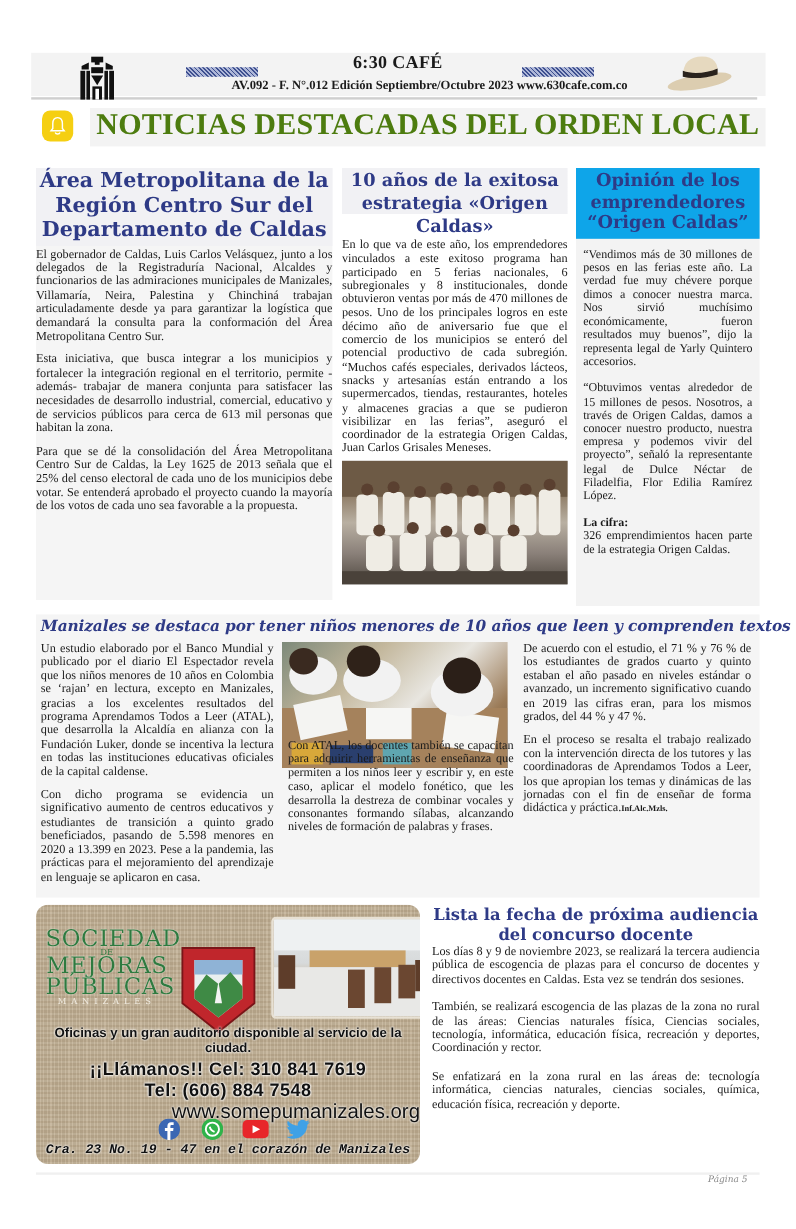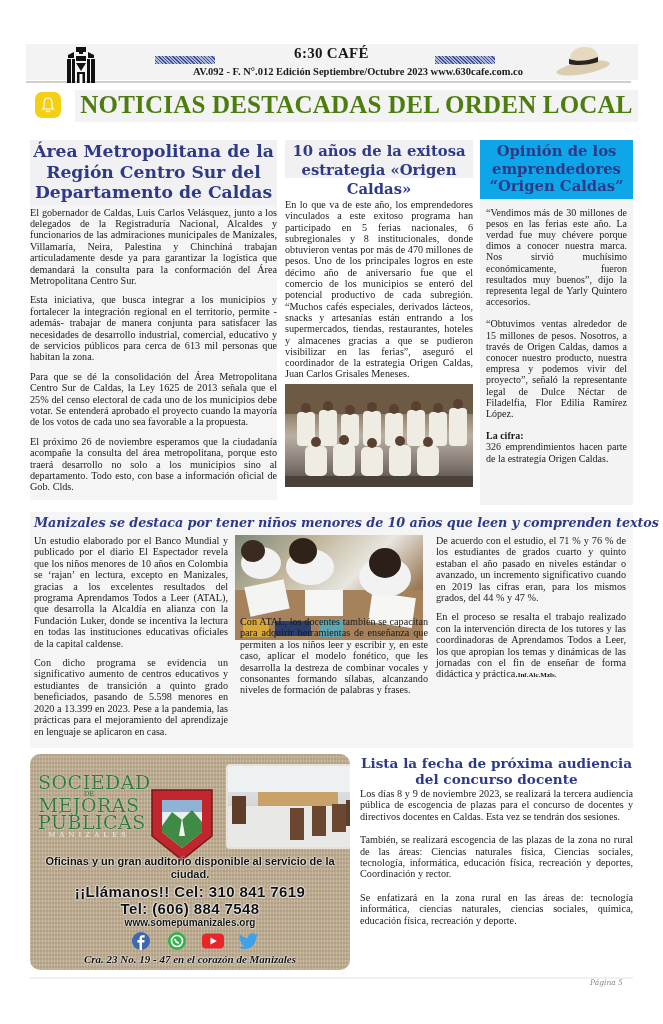--- a/index.html
+++ b/index.html
@@ -63,24 +63,24 @@
   .smp-wordmark .big { font-size: 19px; letter-spacing: 0.5px; display: block; text-shadow: 0 0 1px #fff; }
   .smp-wordmark .de { font-size: 7px; display: block; line-height: 6px; }
   .smp-wordmark .manz { font-size: 7px; letter-spacing: 4px; color: #f0ebe0; display: block; line-height: 9px; }
   .smp-acronym { position: absolute; left: 117px; top: 18px; width: 70px; text-align: center; font-family: Liberation Sans, sans-serif; font-weight: bold; font-size: 13px; color: #111; margin-top: 44px; }
   .smp-shield { position: absolute; left: 120px; top: 34px; width: 64px; height: 74px; }
   .ad-photo { position: absolute; left: 196px; top: 10px; width: 136px; height: 85px; border-radius: 4px; overflow: hidden;
     background: linear-gradient(180deg, #e6e9ea 0%, #d7dadb 45%, #cdbfa8 60%, #a08660 75%, #e2e2df 100%); border: 2px solid #e8e1d4; }
   .ad-offices { position: absolute; left: 6px; width: 308px; top: 101px; text-align: center; font-family: "Liberation Sans", sans-serif; font-weight: bold; font-size: 11px; line-height: 13px; color: #111; text-shadow: 0 0 2px #fff, 0 0 2px #fff; }
   .ad-cel { position: absolute; left: 0; width: 320px; top: 129px; text-align: center; font-family: "Liberation Sans", sans-serif; font-weight: bold; font-size: 15px; color: #111; text-shadow: 0 0 2px #fff, 0 0 2px #fff, 0 0 2px #fff; letter-spacing: 0.4px; }
   .ad-tel { position: absolute; left: 0; width: 320px; top: 146px; text-align: center; font-family: "Liberation Sans", sans-serif; font-weight: bold; font-size: 15px; color: #111; text-shadow: 0 0 2px #fff, 0 0 2px #fff, 0 0 2px #fff; letter-spacing: 0.4px; }
-  .ad-web { position: absolute; left: 0; width: 320px; top: 163px; text-align: center; font-family: "Liberation Sans", sans-serif; font-weight: bold; font-size: 10px; color: #111; text-shadow: 0 0 2px #fff, 0 0 2px #fff; }
+  .ad-web { position: absolute; left: 0; width: 320px; top: 163px; text-align: right; font-family: "Liberation Sans", sans-serif; font-weight: normal; font-size: 17px; color: #111; text-shadow: 0 0 2px #fff, 0 0 2px #fff; }
   .ad-social { position: absolute; left: 90px; top: 176px; width: 150px; height: 22px; display: flex; gap: 14px; align-items: center; justify-content: center; }
   .soc { width: 22px; height: 20px; display: flex; align-items: center; justify-content: center; }
-  .ad-address { position: absolute; left: 0; width: 320px; top: 199px; text-align: center; font-family: Liberation Serif, serif; font-weight: bold; font-style: italic; font-size: 11px; color: #111; text-shadow: 0 0 2px #fff, 0 0 2px #fff; }
+  .ad-address { position: absolute; left: 0; width: 320px; top: 199px; text-align: center; font-family: Liberation Mono, monospace; font-weight: bold; font-style: italic; font-size: 11px; color: #111; text-shadow: 0 0 2px #fff, 0 0 2px #fff; }
 
   
   .art5 { position: absolute; left: 360px; top: 754px; width: 273px; height: 222px; background: #ffffff; }
   .art5 .headline { background: #ffffff; font-size: 13.6px; line-height: 16px; padding-top: 1px; }
   .art5 .body-text { font-size: 10.2px; line-height: 11.4px; padding-top: 1px; }
   .art5 .body-text p + p { margin-top: 12px; }
   .bottom-rule { position: absolute; left: 30px; top: 977px; width: 603px; height: 2px; background: #f0f0f0; }
   .page-num { position: absolute; left: 590px; top: 978px; font-family: "DejaVu Serif", serif; font-style: italic; font-size: 7.5px; color: #888; }
 </style>
 </head>
@@ -122,21 +122,20 @@
 </div>
 <div class="section-banner"></div>
 <div class="section-title">NOTICIAS DESTACADAS DEL ORDEN LOCAL</div>
 
 <article class="art1">
   <h2 class="headline">Área Metropolitana de la Región Centro Sur del Departamento de Caldas</h2>
   <div class="body-text">
     <p>El gobernador de Caldas, Luis Carlos Velásquez, junto a los delegados de la Registraduría Nacional, Alcaldes y funcionarios de las admiraciones municipales de Manizales, Villamaría, Neira, Palestina y Chinchiná trabajan articuladamente desde ya para garantizar la logística que demandará la consulta para la conformación del Área Metropolitana Centro Sur.</p>
     <p>Esta iniciativa, que busca integrar a los municipios y fortalecer la integración regional en el territorio, permite -además- trabajar de manera conjunta para satisfacer las necesidades de desarrollo industrial, comercial, educativo y de servicios públicos para cerca de 613 mil personas que habitan la zona.</p>
     <p>Para que se dé la consolidación del Área Metropolitana Centro Sur de Caldas, la Ley 1625 de 2013 señala que el 25% del censo electoral de cada uno de los municipios debe votar. Se entenderá aprobado el proyecto cuando la mayoría de los votos de cada uno sea favorable a la propuesta.</p>
-    <p>El próximo 26 de noviembre esperamos que la ciudadanía acompañe la consulta del área metropolitana, porque esto traerá desarrollo no solo a los municipios sino al departamento. Todo esto, con base a información oficial de Gob. Clds.</p>
   </div>
 </article>
 
 <article class="art2">
   <h2 class="headline">10 años de la exitosa estrategia «Origen Caldas»</h2>
   <div class="body-text">
     <p>En lo que va de este año, los emprendedores vinculados a este exitoso programa han participado en 5 ferias nacionales, 6 subregionales y 8 institucionales, donde obtuvieron ventas por más de 470 millones de pesos. Uno de los principales logros en este décimo año de aniversario fue que el comercio de los municipios se enteró del potencial productivo de cada subregión. “Muchos cafés especiales, derivados lácteos, snacks y artesanías están entrando a los supermercados, tiendas, restaurantes, hoteles y almacenes gracias a que se pudieron visibilizar en las ferias”, aseguró el coordinador de la estrategia Origen Caldas, Juan Carlos Grisales Meneses.</p>
   </div>
   <div class="photo-group">
     <svg width="188" height="103" viewBox="0 0 188 103">

